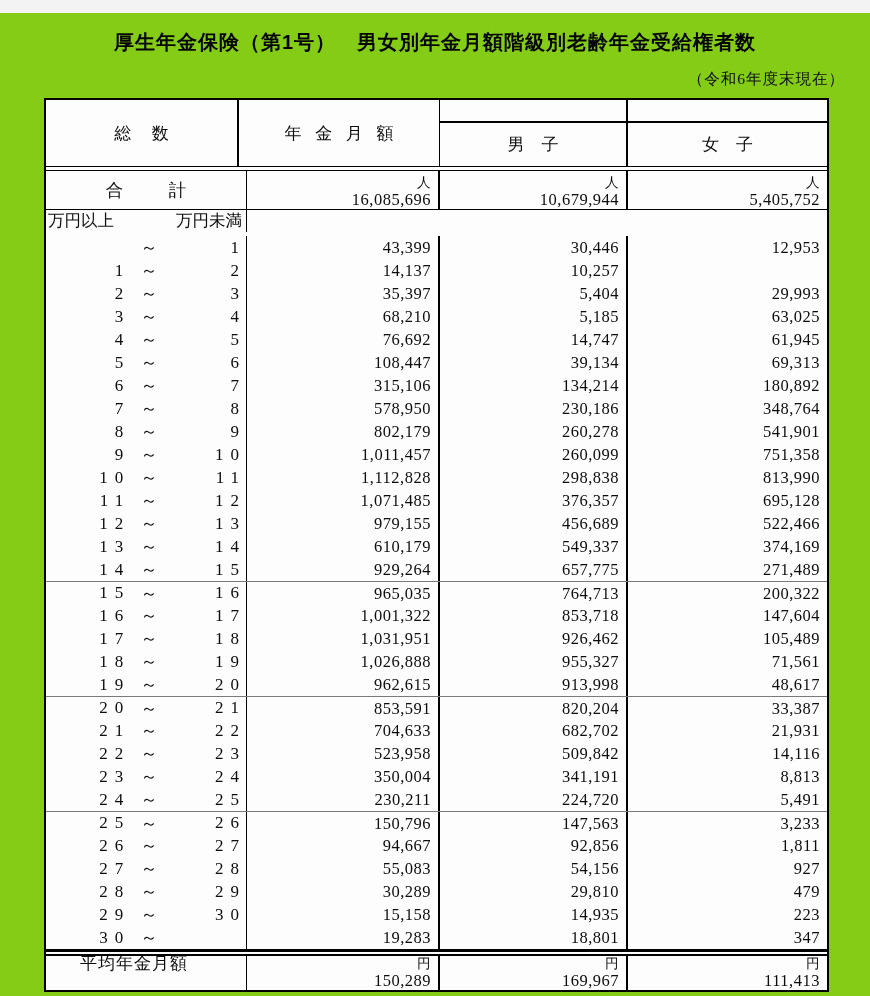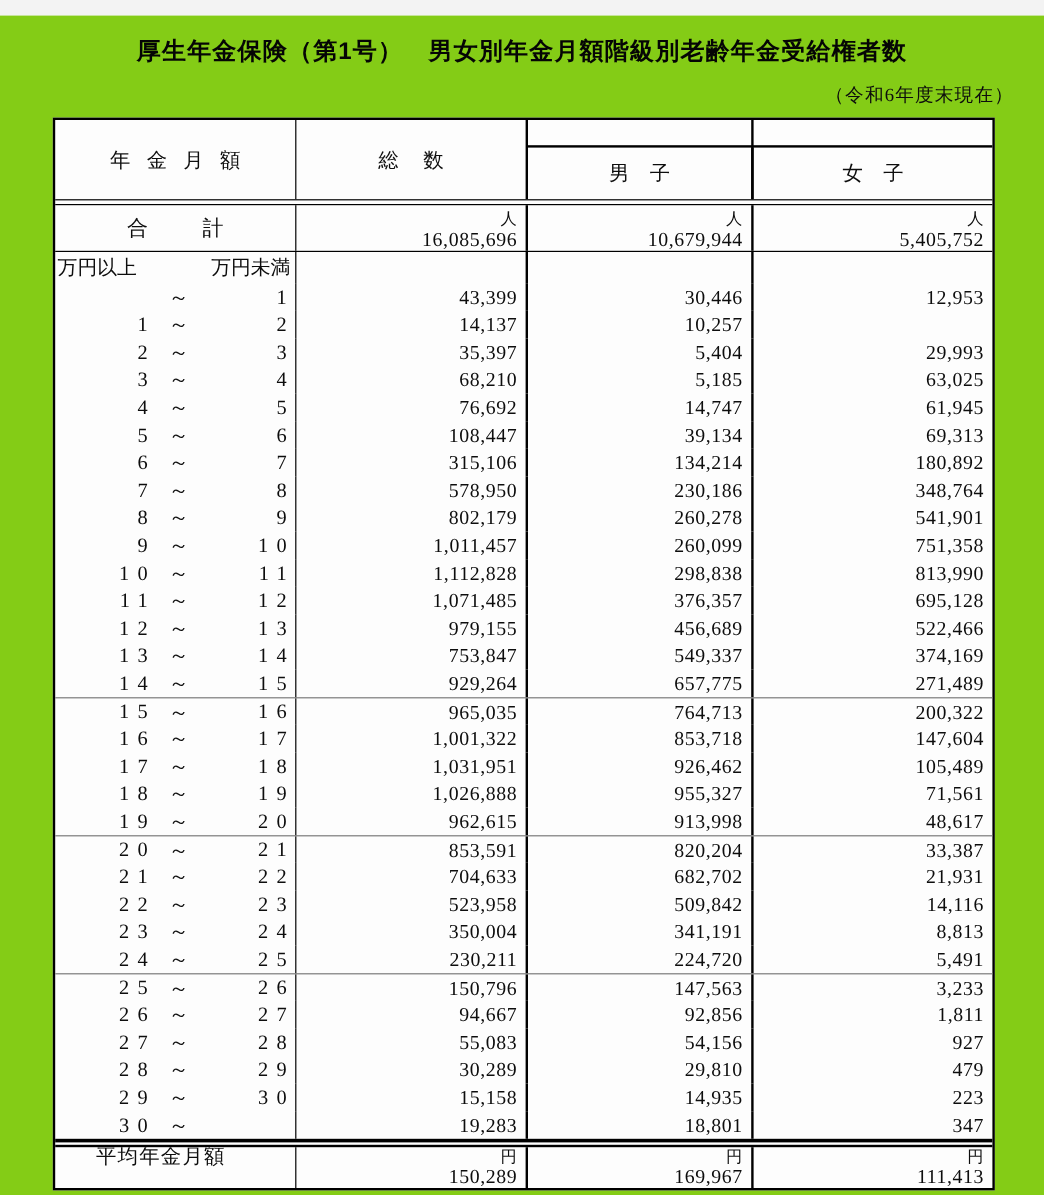--- a/index.html
+++ b/index.html
@@ -52,21 +52,21 @@
   .trow .c1 { display:flex; align-items:center; justify-content:center;
               font-size:17.5px; letter-spacing:2.6em; text-indent:2.6em; }
   .arow { height:34px; }
   .arow .c1 { display:flex; align-items:flex-end; padding:0 0 15px 34px;
               font-size:17px; letter-spacing:1px; }
   .stack { display:flex; flex-direction:column; justify-content:flex-end; padding-top:1px; }
   .unit  { font-size:13.5px; line-height:15px; }
   .val   { line-height:19px; }
 
   
-  .subhdr { height:26px; }
+  .subhdr { height:26px;flex-direction:column; }
   .subhdr .c1 { display:flex; justify-content:space-between; align-items:center;
                 font-size:16.5px; padding:0 4px 0 2px; }
   .brow { height:23px; }
   .brow .c { height:100%; }
   .brow .c1 { display:flex; align-items:center; font-size:17px; }
   .brow .num { line-height:23px; }
   .brow.sep { border-top:1px solid #7a7a7a; }
   .lo { width:85px; text-align:right; letter-spacing:7px; }
   .tl { width:38px; text-align:center; }
   .hi { width:79px; text-align:right; letter-spacing:7px; }
@@ -80,22 +80,22 @@
 <body>
 
 <div class="page">
 
   <h1 class="title">厚生年金保険（第1号）　男女別年金月額階級別老齢年金受給権者数</h1>
   <div class="subtitle">（令和6年度末現在）</div>
 
   <div class="tbl">
 
     <div class="row hdr">
+      <div class="c c2 h-total">総数</div>
       <div class="c c1 h-amount">年金月額</div>
-      <div class="c c2 h-total">総数</div>
       <div class="c c3"></div>
       <div class="c c4"></div>
       <div class="mfbox">
         <div class="mf m">男子</div>
         <div class="mf f">女子</div>
       </div>
     </div>
 
     <div class="dsep"></div>
 
@@ -256,21 +256,21 @@
           <div class="c c2 num">979,155</div>
           <div class="c c3 num">456,689</div>
           <div class="c c4 num">522,466</div>
         </div>
         <div class="row brow">
           <div class="c c1">
             <span class="lo">13</span>
             <span class="tl">～</span>
             <span class="hi">14</span>
           </div>
-          <div class="c c2 num">753,847</div>
+          <div class="c c2 num">610,179</div>
           <div class="c c3 num">549,337</div>
           <div class="c c4 num">374,169</div>
         </div>
         <div class="row brow">
           <div class="c c1">
             <span class="lo">14</span>
             <span class="tl">～</span>
             <span class="hi">15</span>
           </div>
           <div class="c c2 num">929,264</div>

